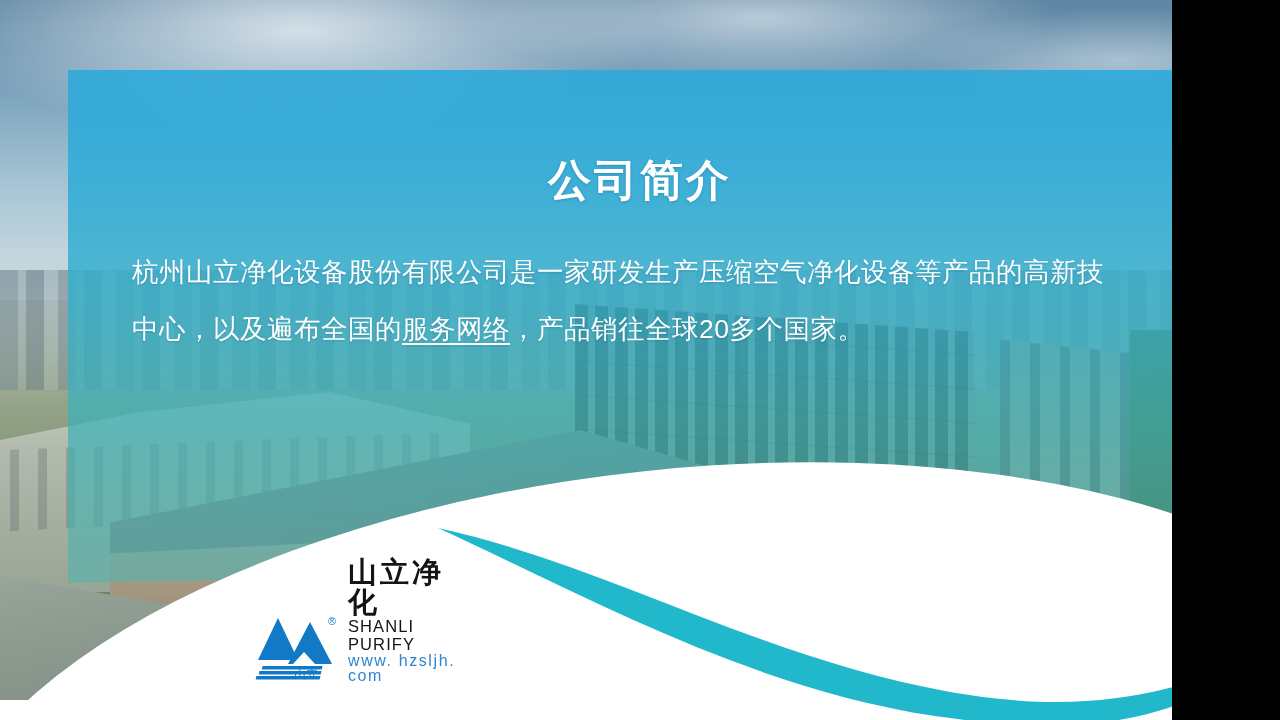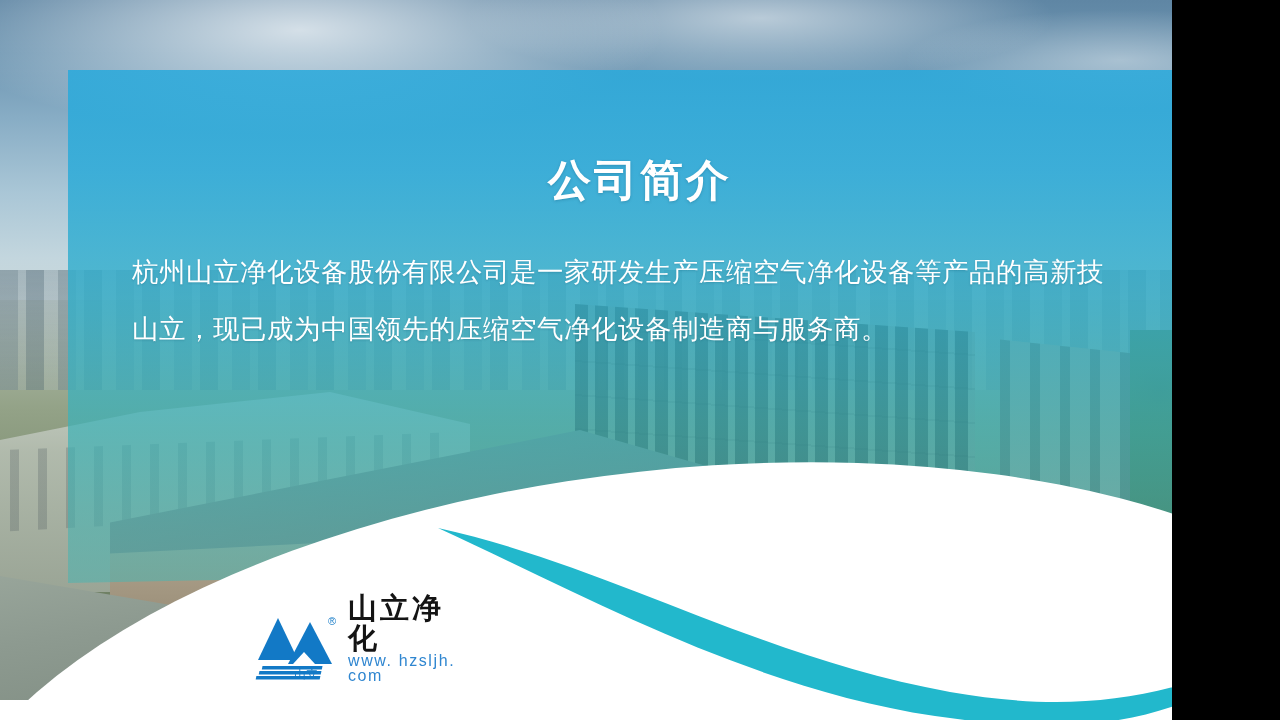--- a/index.html
+++ b/index.html
@@ -256,21 +256,21 @@
     <div class="bg-hangar-wall"></div>
     <div class="bg-road"></div>
   </div>
 
   <div class="tint-panel"></div>
 
   <div class="slide-title">公司简介</div>
 
   <div class="body-text">
     <p>杭州山立净化设备股份有限公司是一家研发生产压缩空气净化设备等产品的高新技</p>
-    <p>山立，现已成为中国领先的压缩空气净化设备制造商与服务商。</p>
+    <p><span>中心，以及遍布全国的</span><span class="u-underline">服务网络</span><span>，产品销往全球20多个国家。</span></p>
   </div>
 
   <div class="footer-curve"></div>
   <div class="footer-mask"></div>
 
   <svg class="swoosh" viewBox="0 0 860 200">
     <path d="M 8 8 C 180 46, 330 138, 520 172 C 640 193, 740 182, 846 126 C 752 209, 640 216, 505 196 C 320 168, 160 78, 8 8 Z" fill="#22b8cc"></path>
   </svg>
 
   <div class="logo-lockup">
@@ -281,17 +281,18 @@
         <polygon points="52,40 41,52 63,52" fill="#ffffff"></polygon>
         <rect x="22" y="54" width="60" height="3.4" fill="#1279c6" transform="skewX(-12)"></rect>
         <rect x="20" y="59" width="62" height="3.4" fill="#1279c6" transform="skewX(-12)"></rect>
         <rect x="18" y="64" width="64" height="3.4" fill="#1279c6" transform="skewX(-12)"></rect>
       </svg>
       <span class="logo-reg">®</span>
       <span class="logo-shanli-cn">山立</span>
     </div>
     <div class="logo-wordmark">
       <div class="wm-cn">山立净化</div>
+      <div class="wm-en">SHANLI PURIFY</div>
       <div class="wm-url">www. hzsljh. com</div>
     </div>
   </div>
 
 </div>
 
 </body></html>

